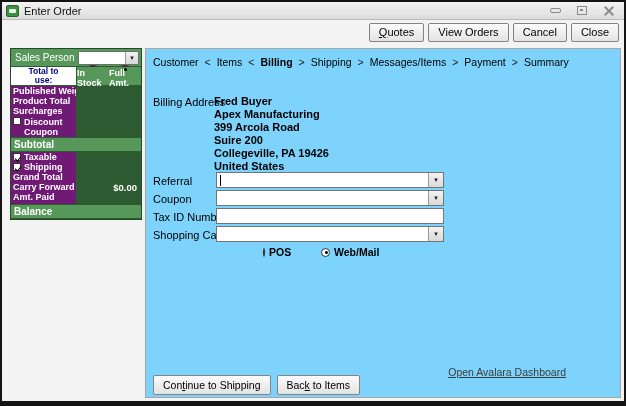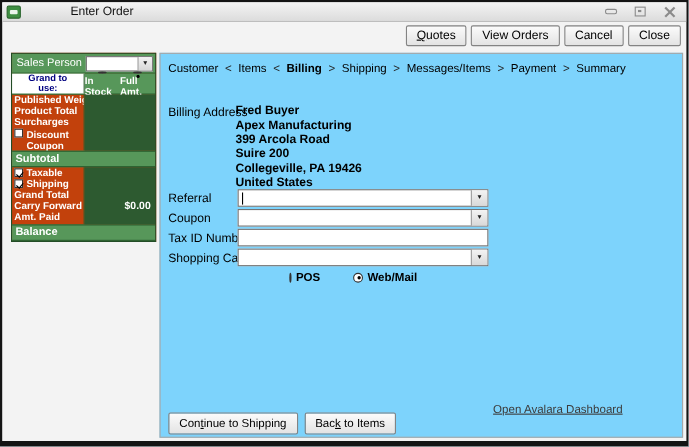--- a/index.html
+++ b/index.html
@@ -7,21 +7,21 @@
   .window {
     position:relative; width:626px; height:406px;
     border:2px solid #141414; border-bottom-width:5px;
     background:#f3f3f3; overflow:hidden;
   }
   
   .titlebar {
     position:absolute; top:0; left:0; right:0; height:18px;
     background:linear-gradient(#f4f4f4,#dcdcdc);
     border-bottom:1px solid #bdbdbd;
-    display:flex; align-items:center; padding-left:4px;gap:40px;
+    display:flex; align-items:center; padding-left:4px;
   }
   .app-icon {
     width:13px; height:12px; border-radius:2px; background:#3e8e41;
     border:1px solid #2c662f; position:relative; margin-right:5px;
   }
   .app-icon::after{
     content:""; position:absolute; left:2px; right:2px; top:3px; height:4px;
     background:#eaf5ea; border-radius:1px;
   }
   .title-text { font-size:11px; color:#111; }
@@ -41,21 +41,21 @@
   .btn {
     font-family:"Liberation Sans", sans-serif;
     font-size:11px; color:#000; padding:2px 9px; height:19px;
     background:linear-gradient(#fbfbfb,#e3e3e3);
     border:1px solid #838383; border-radius:2px; line-height:13px;
     cursor:default; white-space:nowrap;
   }
   
   .sidebar {
     position:absolute; left:8px; top:46px; width:132px; height:172px;
-    background:#c2410c; border:1px solid #234c26; color:#fff;
+    background:#701a75; border:1px solid #234c26; color:#fff;
     display:flex; flex-direction:column; font-size:9px; font-weight:bold;
   }
   .sb-sales { height:18px; background:#57975a; display:flex; align-items:center; padding:0 2px; border-bottom:1px solid #2b5e2e; }
   .sb-sales-label { font-size:10px; font-weight:normal; margin-left:2px; flex:0 0 auto; }
   .sb-combo { flex:1; margin-left:4px; height:14px; background:#fff; border:1px solid #6e6e6e; position:relative; }
   .sb-combo .drop { position:absolute; right:0; top:0; bottom:0; width:13px; background:linear-gradient(#f2f2f2,#d7d7d7); border-left:1px solid #9a9a9a; display:flex; align-items:center; justify-content:center; color:#222; font-size:6px; }
   .sb-amount { height:19px; display:flex; border-bottom:1px solid #2b5e2e; background:#57975a; }
   .sb-amount-cell {
     width:66px; background:#fff; color:#000080; font-size:8.5px; font-weight:bold;
     text-align:center; line-height:9px; display:flex; flex-direction:column; justify-content:center;
@@ -138,21 +138,21 @@
     <div class="sb-sales">
       <span class="sb-sales-label">Sales Person</span>
       <span class="sb-combo">
         <span></span>
         <span class="drop">▼</span>
       </span>
     </div>
 
     <div class="sb-amount">
       <div class="sb-amount-cell">
-        <span>Grand to</span>
+        <span>Total to</span>
         <span>use:</span>
       </div>
       <div class="sb-radio-area">
         <div class="sb-radio-col">
           <span class="radio"></span>
           <span>In Stock</span>
         </div>
         <div class="sb-radio-col">
           <span class="radio checked"></span>
           <span>Full Amt.</span>

